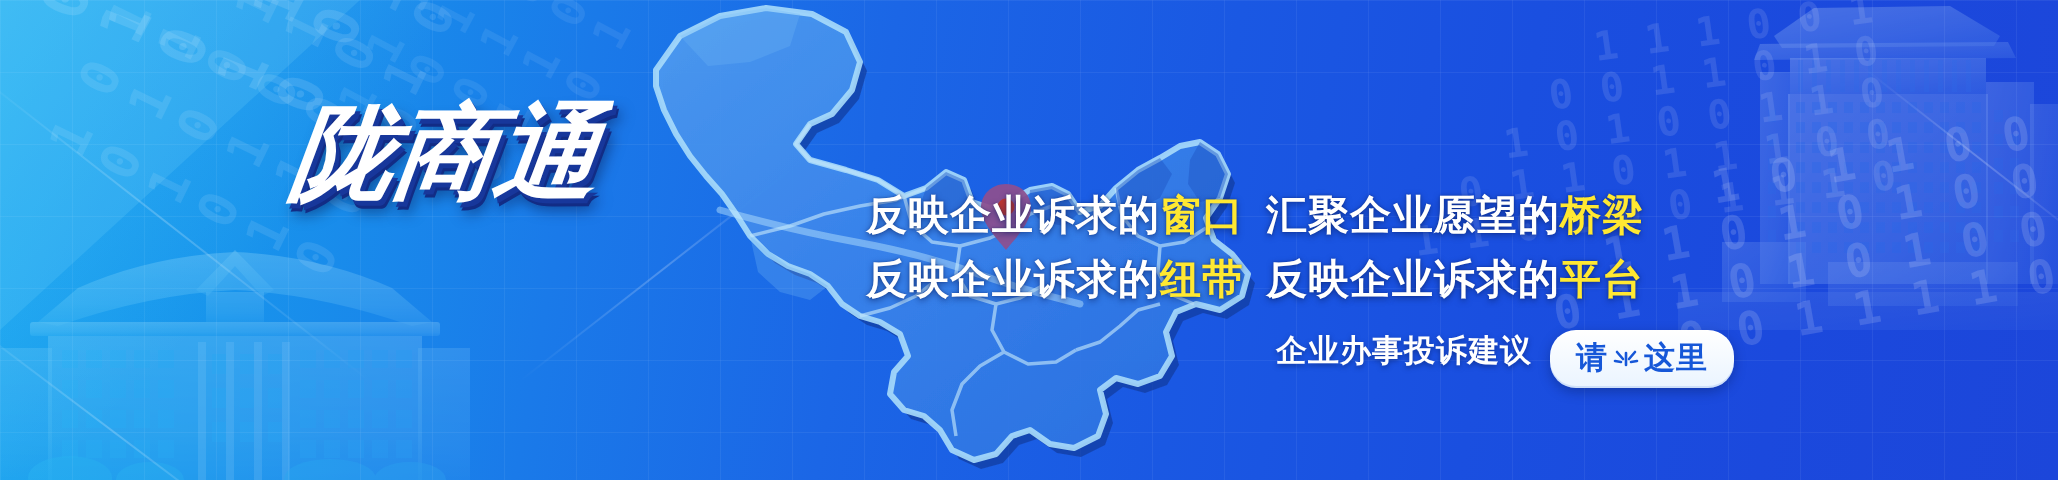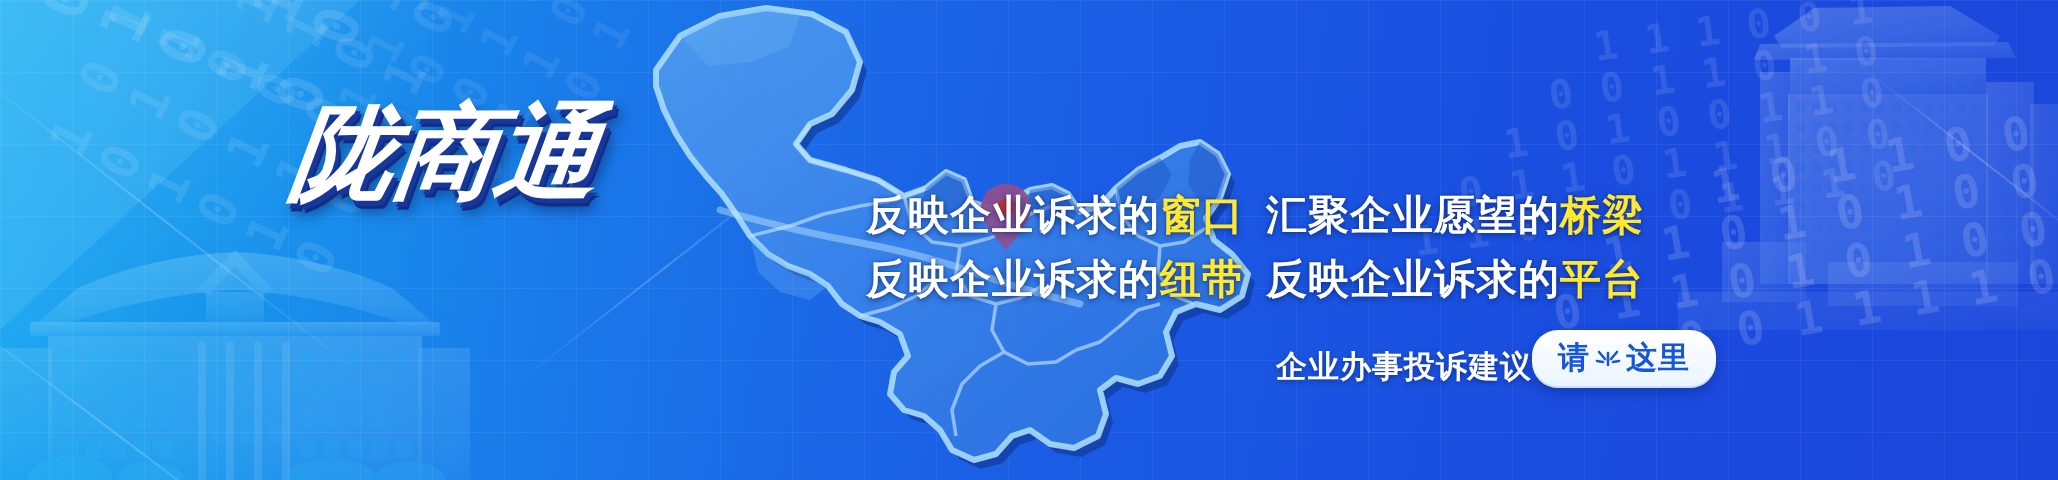--- a/index.html
+++ b/index.html
@@ -163,21 +163,21 @@
   }
   .slogan-1 { left:866px; top:188px; }
   .slogan-2 { left:866px; top:252px; }
   .hl { color:#ffe832; }
   .gap { display:inline-block; width:22px; }
 
   
   .cta-row {
     position:absolute;
     left:1276px; top:330px;
-    display:flex; align-items:flex-end; 
+    display:flex; align-items:flex-start; gap:18px;
     white-space:nowrap;
   }
   .cta-text {
     font-family:"DejaVu Sans","Liberation Sans",sans-serif;
     font-weight:700;
     font-size:31px;
     color:#ffffff;
     letter-spacing:1px;
     text-shadow:0 2px 5px rgba(8,30,95,.55);
   }

